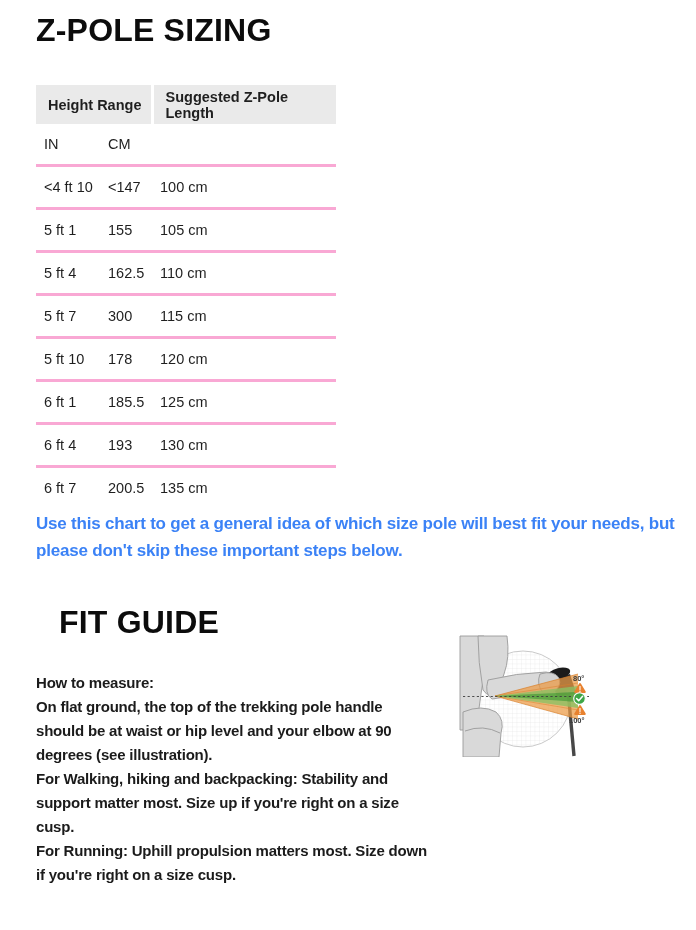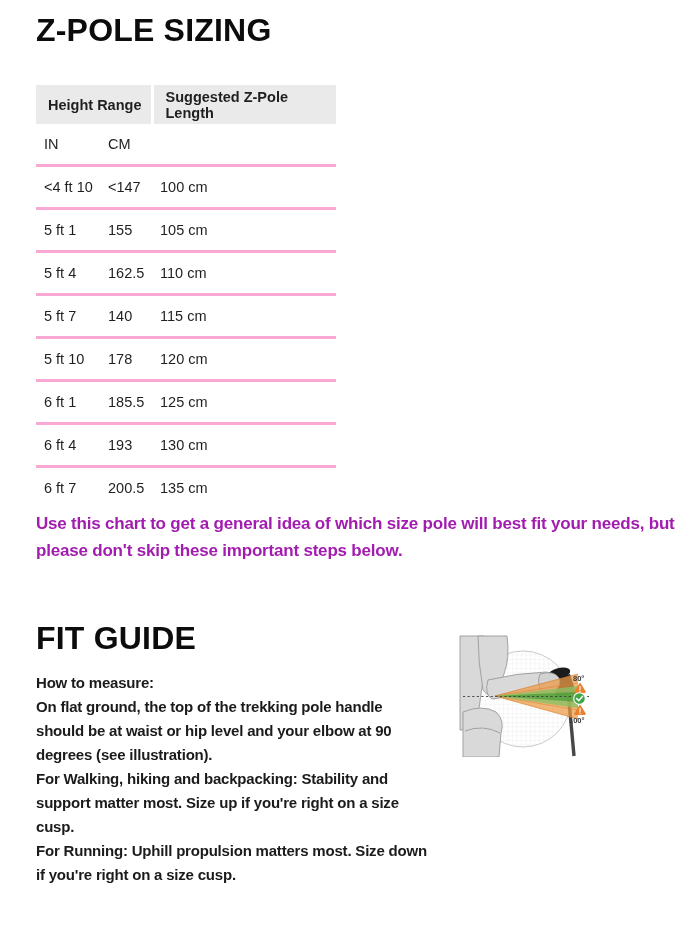--- a/index.html
+++ b/index.html
@@ -16,21 +16,21 @@
     position: absolute;
     left: 36px;
     margin: 0;
     font-size: 32px;
     line-height: 34px;
     font-weight: 900;
     letter-spacing: 0.2px;
     color: #0c0c0c;
   }
   #sizing-title { top: 13px; }
-  #fit-title { top: 621px; }
+  #fit-title { top: 605px; margin-left: 23px; }
 
   table.sizing-table {
     position: absolute;
     left: 36px;
     top: 85px;
     width: 300px;
     border-collapse: collapse;
     table-layout: fixed;
     font-size: 14.5px;
     color: #1f1f1f;
@@ -54,21 +54,21 @@
   table.sizing-table tbody tr + tr td { border-top: 3px solid #f9a8d4; }
 
   .note {
     position: absolute;
     left: 36px;
     top: 510px;
     width: 640px;
     font-size: 17px;
     line-height: 27px;
     font-weight: 700;
-    color: #a21caf;
+    color: #3b82f6;
     letter-spacing: -0.2px;
   }
   .fit-text {
     position: absolute;
     left: 36px;
     top: 671px;
     width: 420px;
     font-size: 15px;
     line-height: 24px;
     font-weight: 700;
@@ -117,21 +117,21 @@
       <td>155</td>
       <td>105 cm</td>
     </tr>
     <tr>
       <td>5 ft 4</td>
       <td>162.5</td>
       <td>110 cm</td>
     </tr>
     <tr>
       <td>5 ft 7</td>
-      <td>140</td>
+      <td>300</td>
       <td>115 cm</td>
     </tr>
     <tr>
       <td>5 ft 10</td>
       <td>178</td>
       <td>120 cm</td>
     </tr>
     <tr>
       <td>6 ft 1</td>
       <td>185.5</td>

